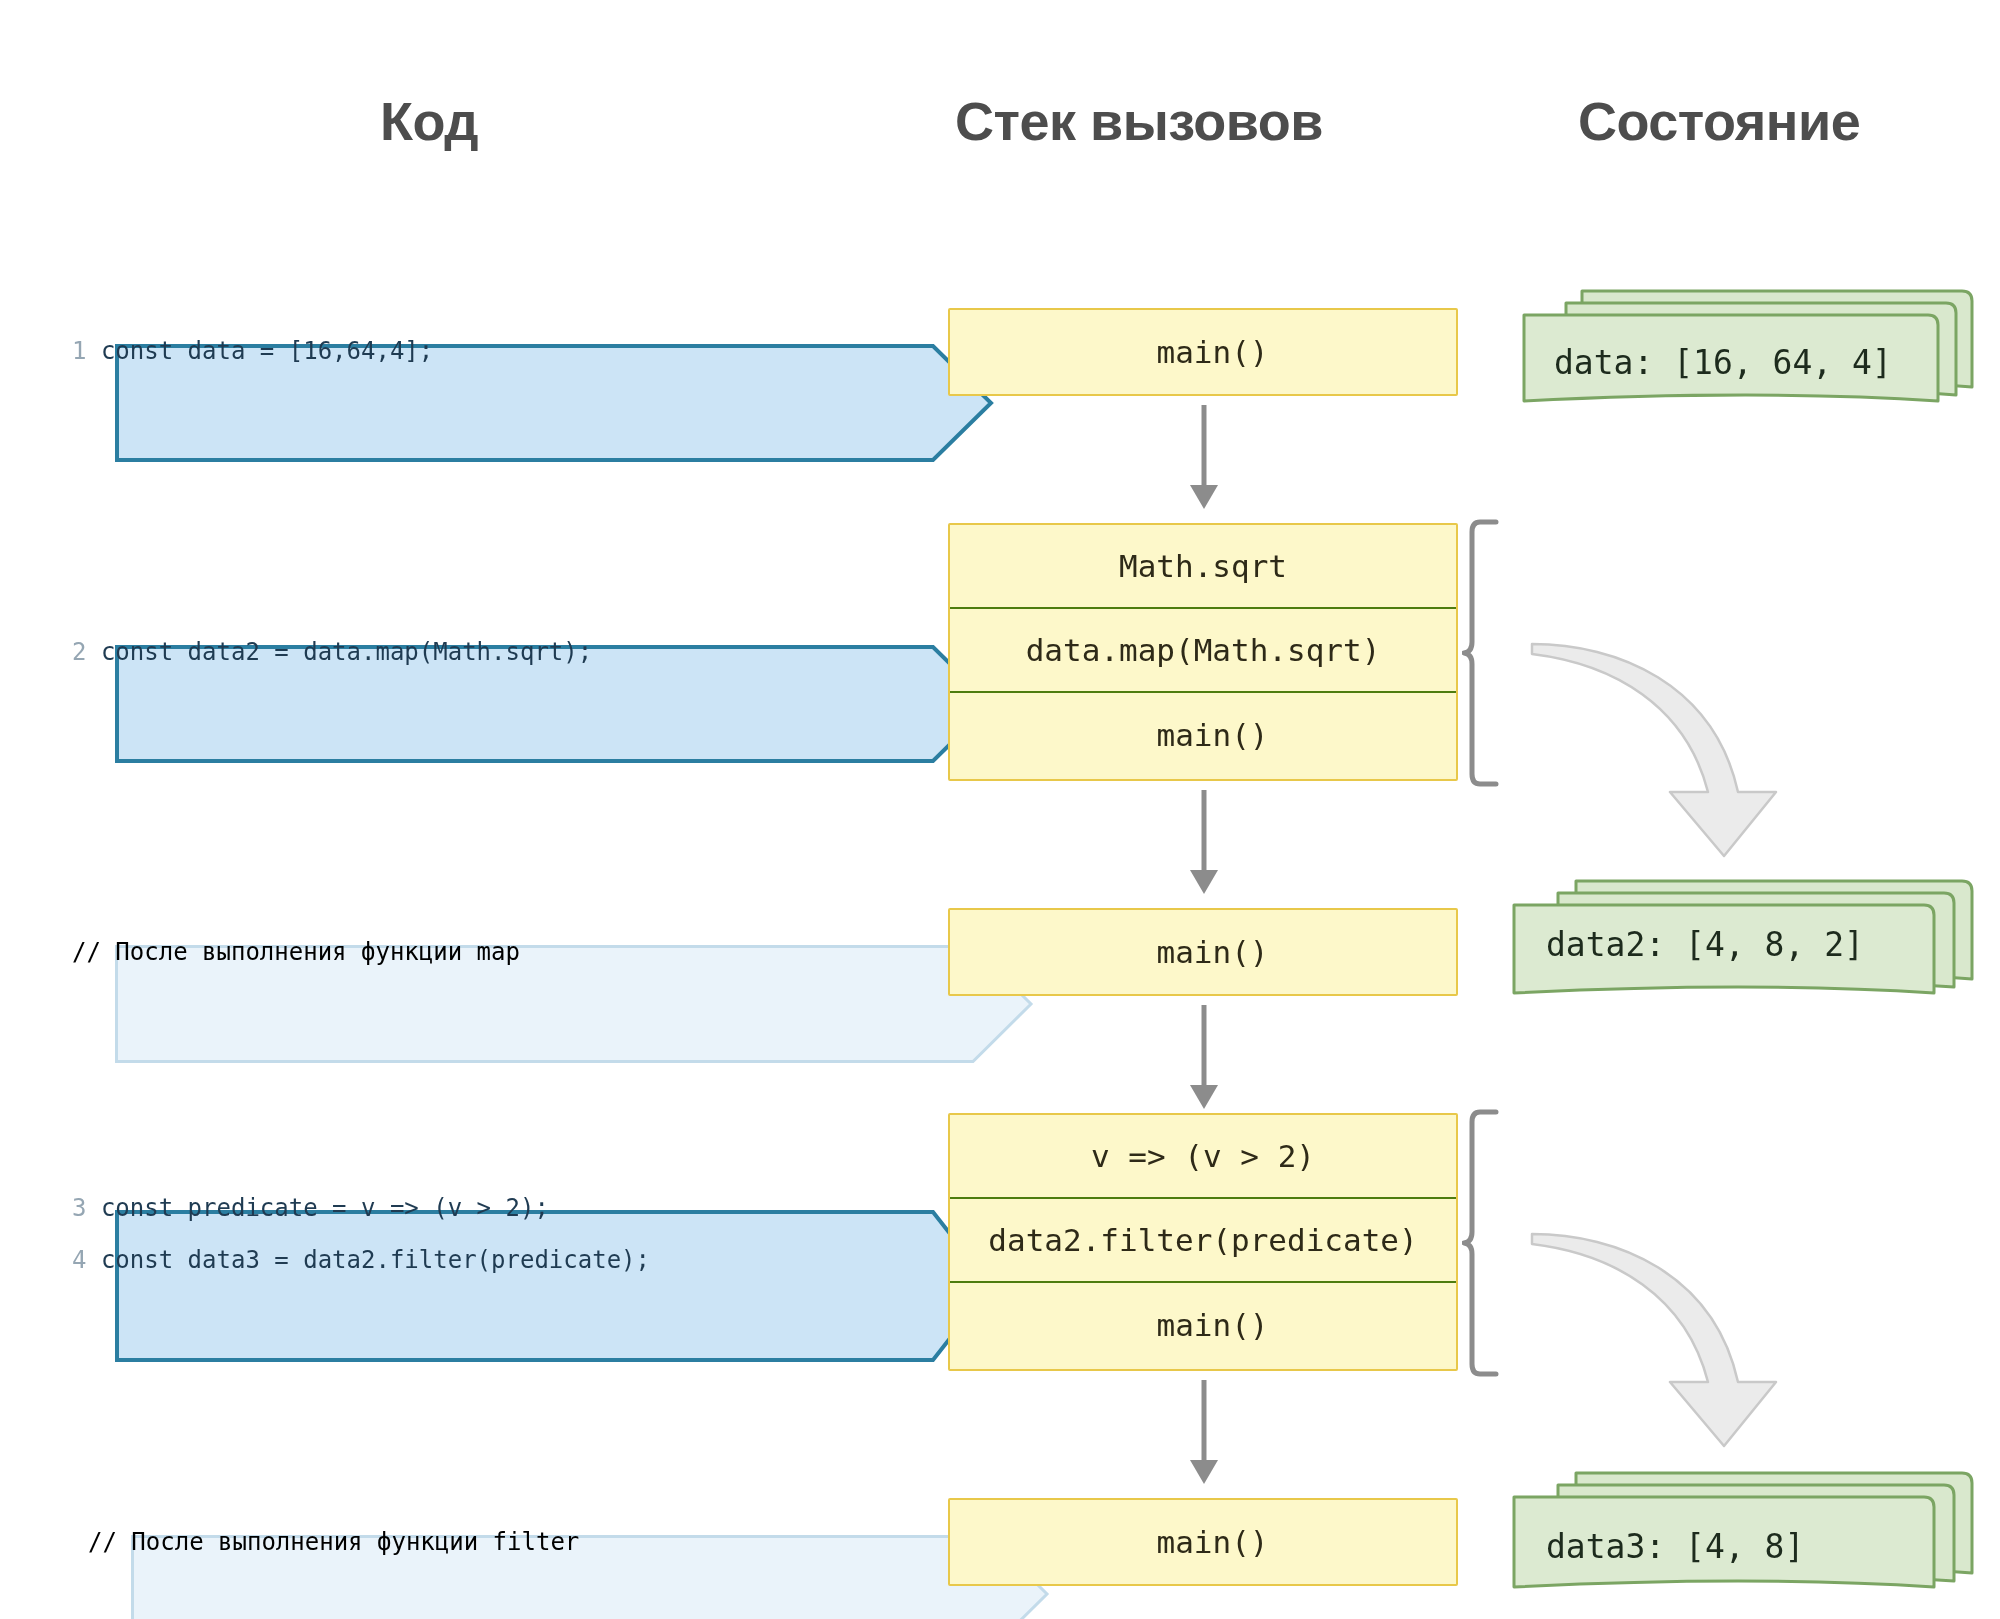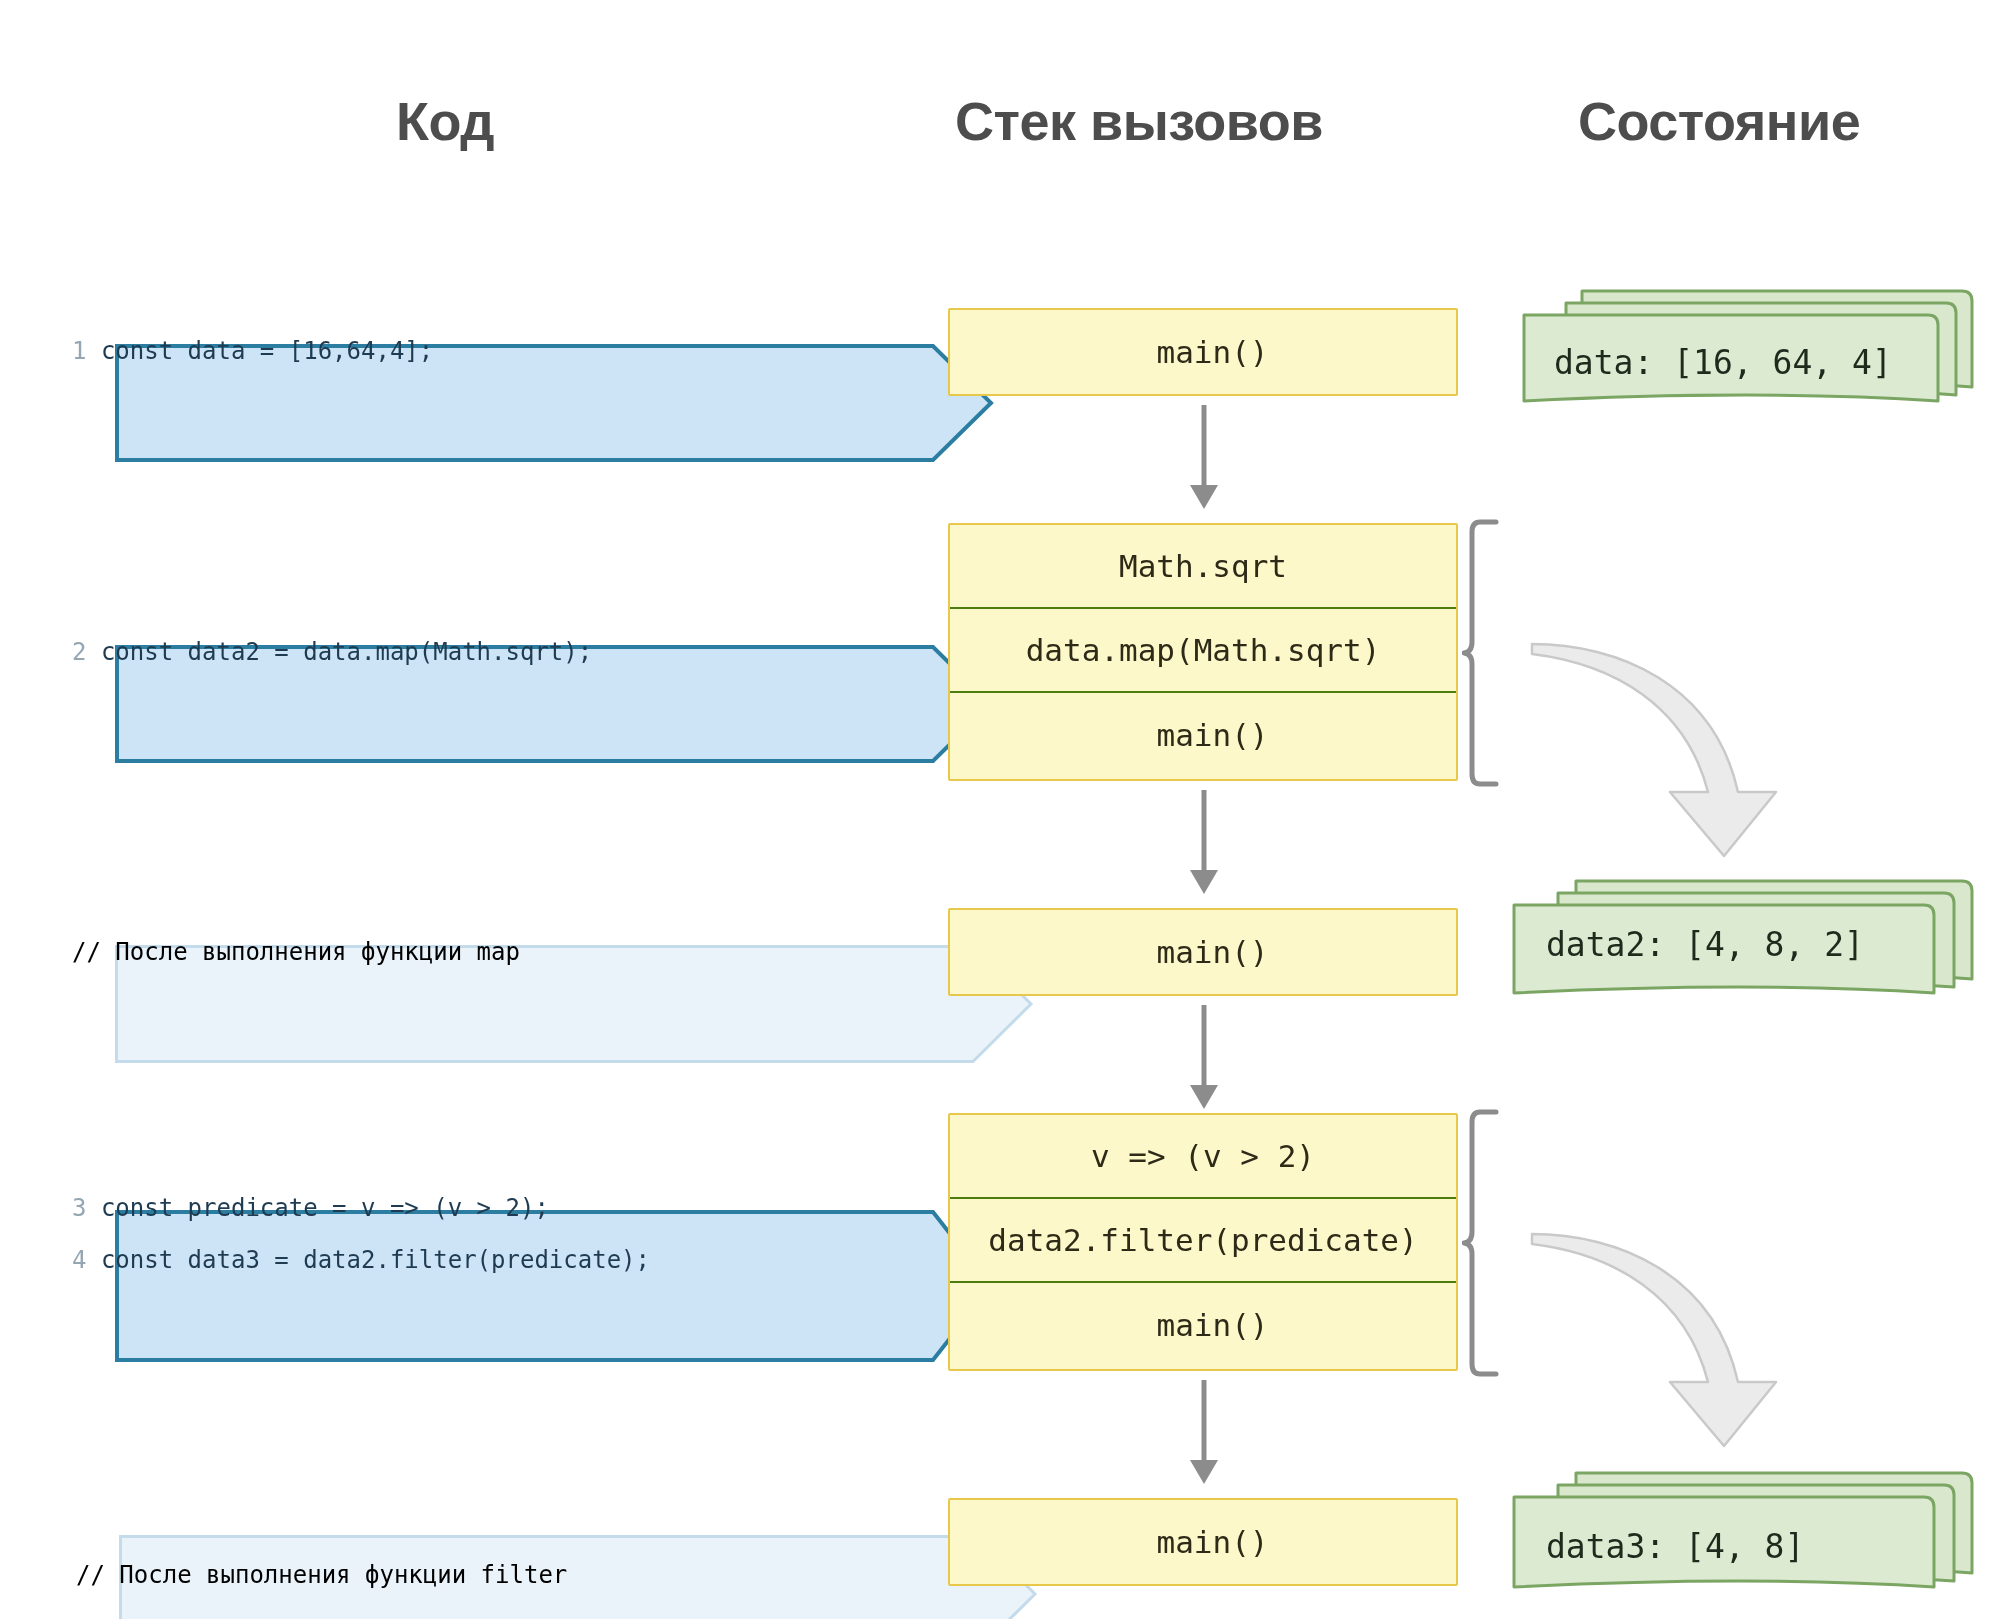--- a/index.html
+++ b/index.html
@@ -20,21 +20,21 @@
   
   .col-header {
     position: absolute;
     font-family: "Liberation Sans", sans-serif;
     font-weight: bold;
     font-size: 54px;
     color: #4d4d4d;
     letter-spacing: -0.5px;
     white-space: nowrap;
   }
-  #hdr-code  { left: 396px;  top: 90px; }
+  #hdr-code  { left: 380px;  top: 90px; }
   #hdr-stack { left: 955px;  top: 90px; }
   #hdr-state { left: 1578px; top: 90px; }
 
   
   .code-chevron {
     position: absolute;
     display: flex;
     align-items: center;
     font-family: "DejaVu Sans Mono", monospace;
     font-size: 24px;
@@ -139,21 +139,21 @@
   <div class="code-chevron" style="left:28px; top:1158px; width:880px; height:152px; flex-direction:column; align-items:flex-start; justify-content:center;">
     <span class="shape">
       <svg width="880" height="152" viewBox="0 0 880 152">
         <path d="M2,2 L818,2 L876,76 L818,150 L2,150 Z" fill="#cce4f6" stroke="#2b7ea1" stroke-width="4" stroke-linejoin="miter"></path>
       </svg>
     </span>
     <span class="txt"><span class="ln">3</span> <span>const predicate = v =&gt; (v &gt; 2);</span></span>
     <span class="txt"><span class="ln">4</span> <span>const data3 = data2.filter(predicate);</span></span>
   </div>
 
-  <div class="code-chevron comment" style="left:32px; top:1483px; width:920px; height:118px;align-items:flex-end;">
+  <div class="code-chevron comment" style="left:44px; top:1483px; width:920px; height:118px;">
     <span class="shape">
       <svg width="920" height="118" viewBox="0 0 920 118">
         <path d="M1.5,1.5 L858,1.5 L916,59 L858,116.5 L1.5,116.5 Z" fill="#eaf3fa" stroke="#c3dbea" stroke-width="3" stroke-linejoin="miter"></path>
       </svg>
     </span>
     <span class="txt">// После выполнения функции filter</span>
   </div>
 
   <div class="stack-group" style="left:948px; top:308px; width:510px; height:88px;">
     <div class="stack-frame">main()</div>

